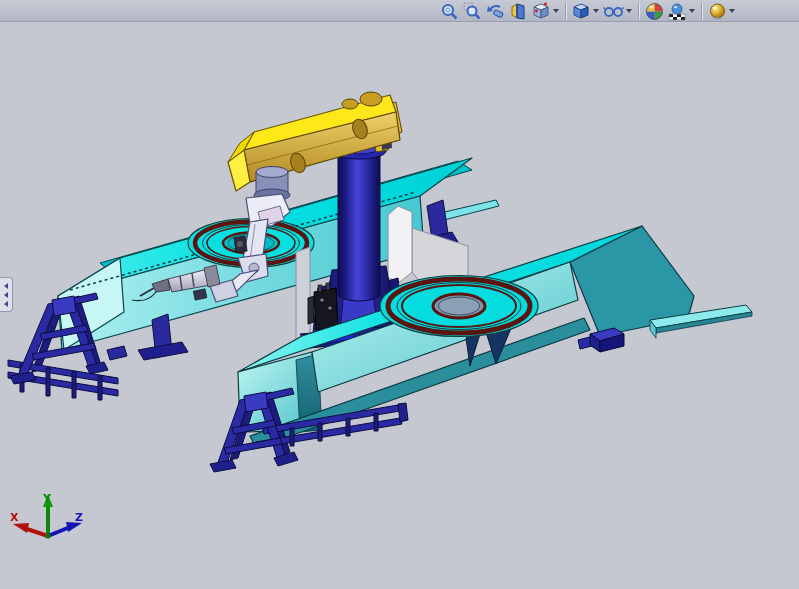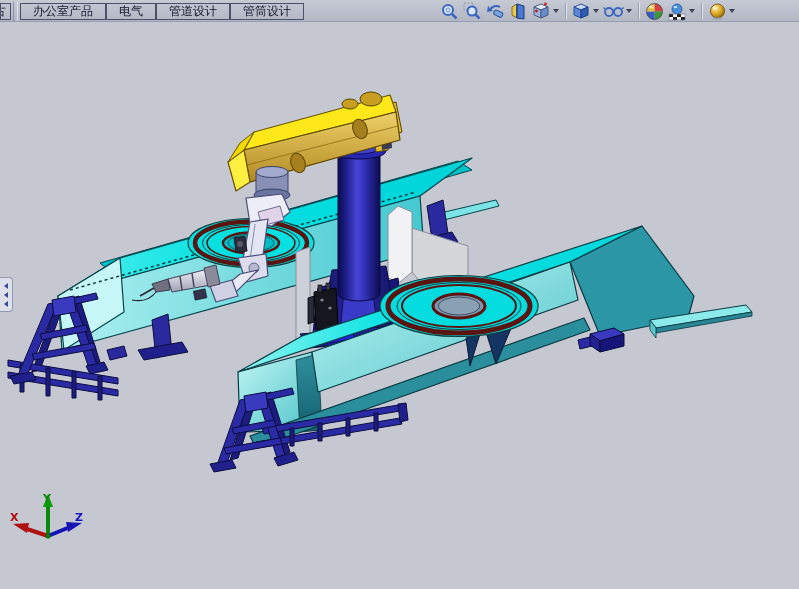--- a/index.html
+++ b/index.html
@@ -263,38 +263,20 @@
       <line x1="48" y1="536" x2="70" y2="527" stroke="#1414b4" stroke-width="4"></line>
       <polygon points="68,532 66,522 82,523" fill="#1414b4"></polygon>
       <circle cx="48" cy="536" r="2.6" fill="#0a7a0a"></circle>
       <text class="axis" x="43" y="502" fill="#0a8a0a">Y</text>
       <text class="axis" x="10" y="521" fill="#b01010">X</text>
       <text class="axis" x="75" y="521" fill="#1414c0">Z</text>
     </g>
   </svg>
 
   <div class="toolbar">
-    <div class="tabs-row">
-      <div class="cmd-tab partial">
-        <span>古</span>
-      </div>
-      <div class="tab-sep"></div>
-      <div class="cmd-tab">
-        <span>办公室产品</span>
-      </div>
-      <div class="cmd-tab">
-        <span>电气</span>
-      </div>
-      <div class="cmd-tab">
-        <span>管道设计</span>
-      </div>
-      <div class="cmd-tab">
-        <span>管筒设计</span>
-      </div>
-    </div>
 
     <div class="hud-icons">
       <div class="hud-btn">
         <svg width="19" height="19" viewBox="0 0 19 19">
           <circle cx="8" cy="8" r="5" fill="#d8e6f6" stroke="#3a66c0" stroke-width="2"></circle>
           <line x1="12" y1="12" x2="16.5" y2="16.5" stroke="#3a66c0" stroke-width="2.5"></line>
           <circle cx="8" cy="8" r="2" fill="none" stroke="#6a90d0" stroke-width="1"></circle>
         </svg>
       </div>
       <div class="hud-btn">

